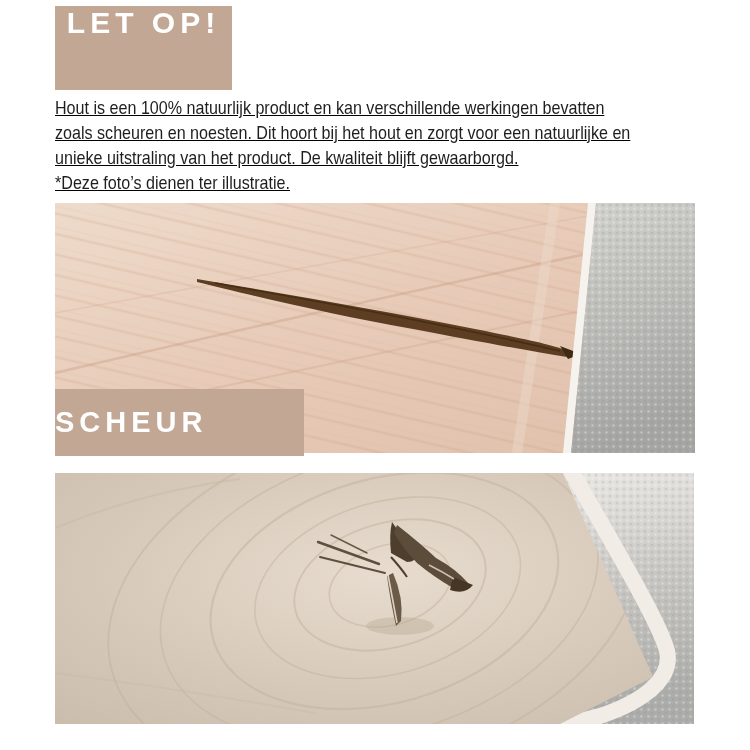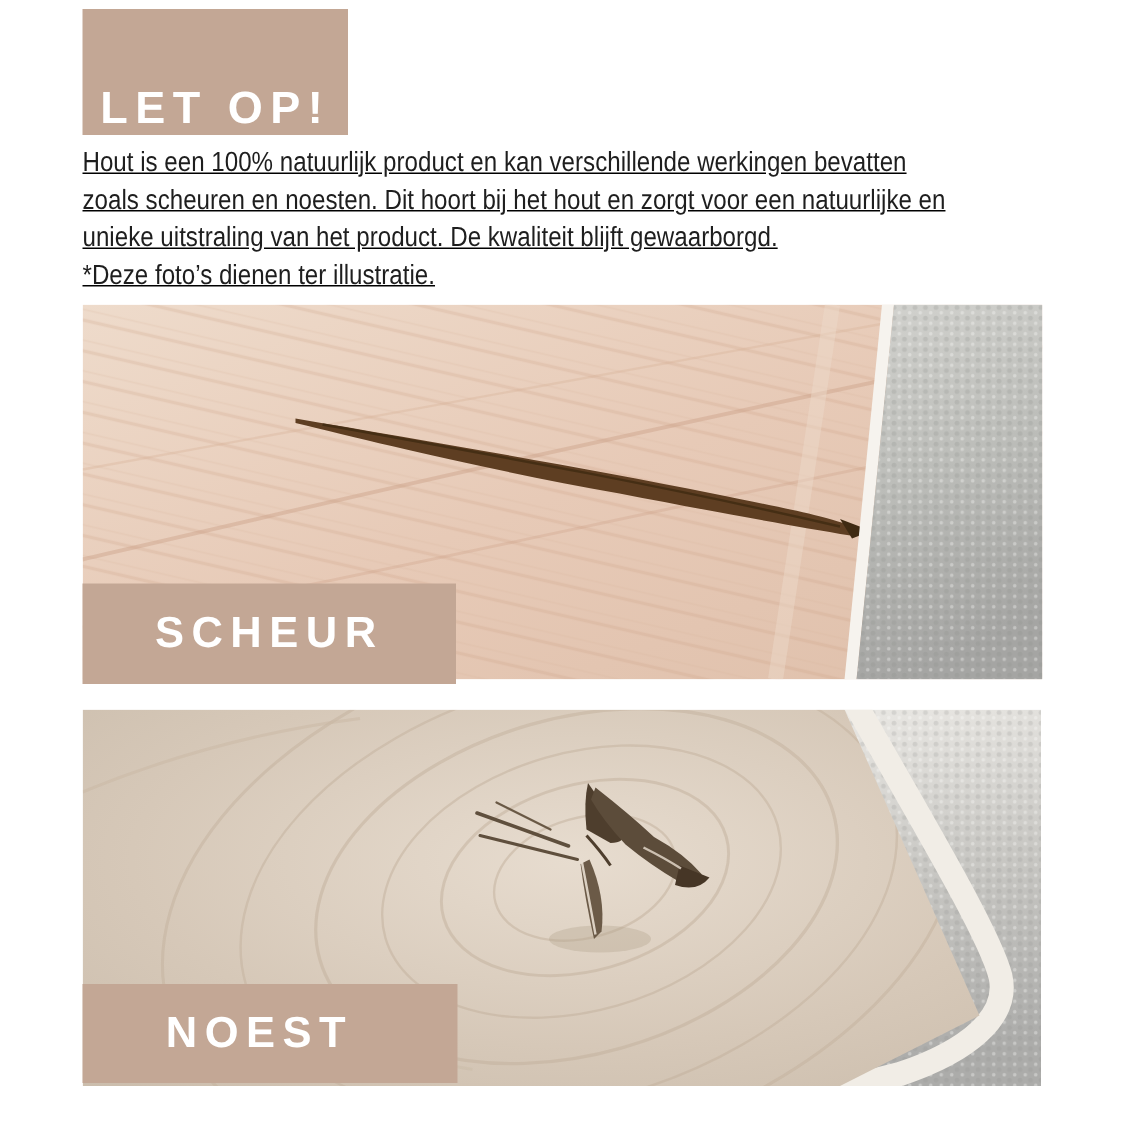--- a/index.html
+++ b/index.html
@@ -1,30 +1,30 @@
 <!DOCTYPE html>
 <html><head>
 <meta charset="utf-8">
 <style>
   html,body{margin:0;padding:0;background:#ffffff;}
   .page{position:relative;width:750px;height:750px;background:#ffffff;overflow:hidden;
         font-family:"Liberation Sans",sans-serif;}
   .accent-box{background:#c3a795;}
   .banner{position:absolute;left:55px;top:6px;width:177px;height:84px;
-          display:flex;align-items:flex-end;justify-content:center;}
+          display:flex;align-items:flex-start;justify-content:center;}
   .banner-text{color:#ffffff;font-size:30px;font-weight:bold;letter-spacing:5px;
                font-family:"Liberation Sans",sans-serif;}
   .intro{position:absolute;left:55px;top:95px;width:660px;text-decoration:underline;}
   .intro-line{font-size:18.5px;line-height:25px;color:#1e1e1e;white-space:nowrap;
               transform:scaleX(0.87);transform-origin:0 0;}
   .photo{position:absolute;left:55px;overflow:hidden;}
   .photo svg{display:block;}
   .photo-1{top:203px;width:640px;height:250px;}
   .photo-2{top:473px;width:639px;height:251px;}
-  .fig-label{position:absolute;display:flex;align-items:center;justify-content:center;
+  .fig-label{position:absolute;display:flex;align-items:center;
              z-index:3;}
   .fig-label span{color:#ffffff;font-size:29px;font-weight:bold;letter-spacing:5px;}
   .label-scheur{left:55px;top:389px;width:249px;height:67px;}
   .label-noest{left:55px;top:656px;width:250px;height:66px;padding-right:14px;box-sizing:border-box;}
 </style>
 </head>
 <body>
 
 <div class="page">
 
@@ -142,17 +142,14 @@
         <path d="M263,69 L324,91" stroke="#5f4f3d" stroke-width="2.4" stroke-linecap="round"></path>
         <path d="M265,84 L330,100" stroke="#5f4f3d" stroke-width="2" stroke-linecap="round"></path>
         <path d="M276,62 L312,80" stroke="#6a5945" stroke-width="1.5" stroke-linecap="round"></path>
         <path d="M338,100 Q349,125 346,148 L341,153 Q335,126 332,103 Z" fill="#6b5a47"></path>
         <path d="M333,102 Q338,128 342,150" stroke="#efe5d8" stroke-width="1.6" fill="none" opacity="0.85"></path>
         <path d="M336,84 Q346,95 352,104" stroke="#4e3e2d" stroke-width="2" fill="none"></path>
       </g>
     </svg>
   </div>
 
-  <div class="fig-label label-noest accent-box" style="background: rgb(195, 167, 149);">
-    <span>NOEST</span>
-  </div>
 
 </div>
 
 </body></html>

